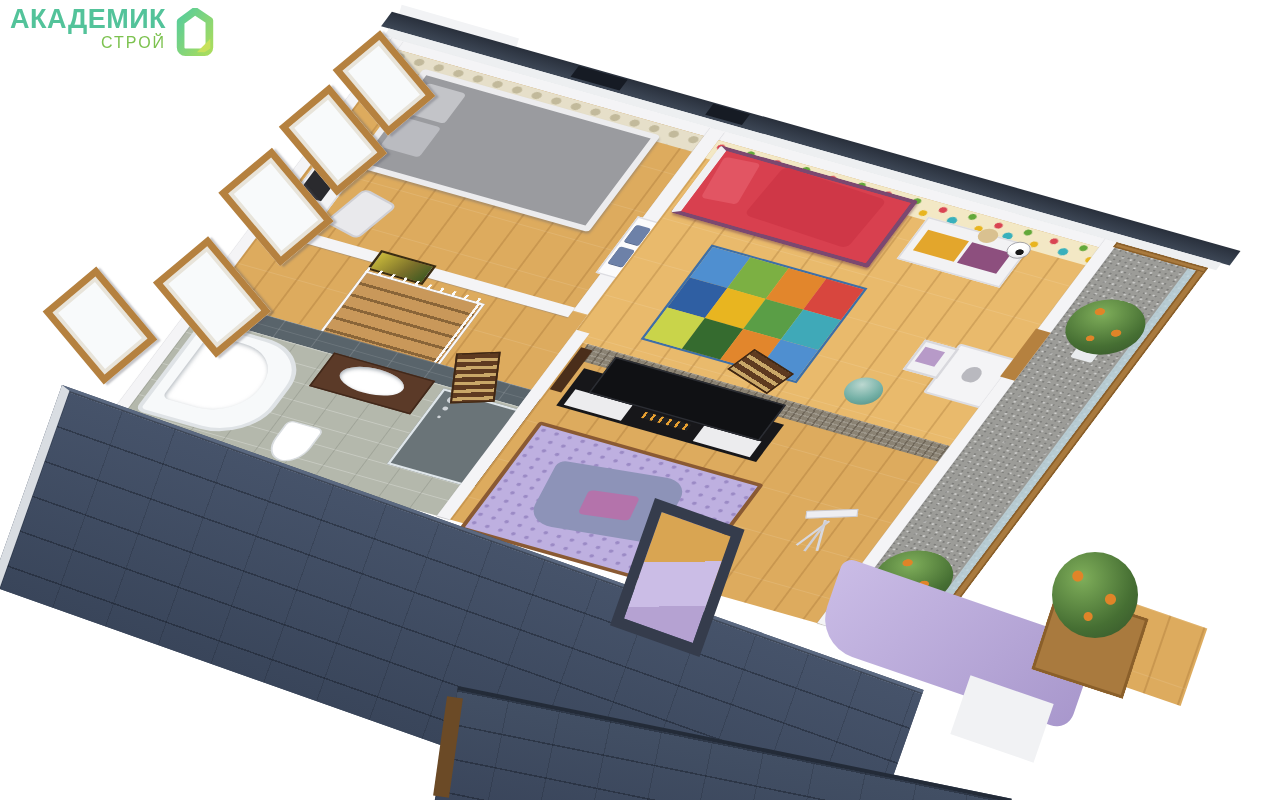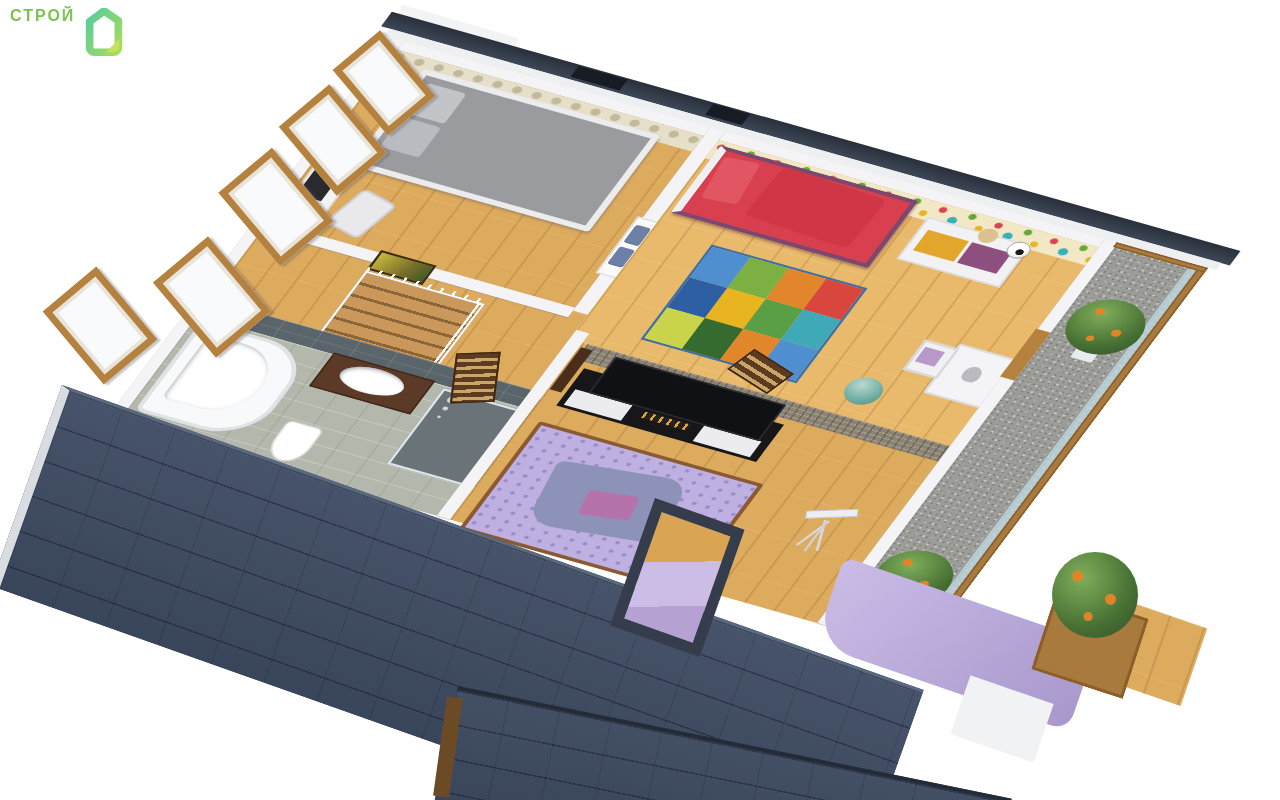--- a/index.html
+++ b/index.html
@@ -3,21 +3,21 @@
 <meta charset="utf-8">
 <style>
   html,body{margin:0;padding:0;background:#ffffff;width:1280px;height:800px;overflow:hidden;
     font-family:"Liberation Sans", sans-serif;}
   .stage{position:relative;width:1280px;height:800px;background:#ffffff;overflow:hidden;}
 
   
   .logo{position:absolute;left:10px;top:6px;display:flex;align-items:flex-start;gap:6px;z-index:50;}
   .logo-text{display:flex;flex-direction:column;align-items:flex-end;}
   .logo-title{font-size:27px;font-weight:bold;color:#53c39a;letter-spacing:.5px;line-height:1;}
-  .logo-sub{font-size:16px;font-weight:bold;color:#7cc24f;letter-spacing:2px;line-height:1.2;}
+  .logo-sub{font-size:16px;font-weight:normal;color:#7cc24f;letter-spacing:2px;line-height:1.2;}
   .logo-icon{width:46px;height:52px;margin-top:2px;}
 
   
   .plan{position:absolute;left:0;top:0;width:1000px;height:640px;z-index:10;
     transform-origin:0 0;transform:matrix(0.816,0.23,-0.45,0.6,392,38);}
   .plan *{position:absolute;}
   .wall{background:#f4f4f6;box-shadow:0 1px 1px rgba(120,120,130,.45);}
   .wood{background-image:linear-gradient(90deg,rgba(120,70,20,.20) 0 2px,transparent 2px),
         linear-gradient(180deg,rgba(255,255,255,.10) 0 1px,transparent 1px);
         background-size:36px 100%,100% 64px;background-color:#ddab5e;}
@@ -113,20 +113,21 @@
     color:rgba(255,255,255,.55);letter-spacing:3px;}
   .towel{background:#6d81a8;border-radius:3px;box-shadow:0 1px 0 #4e5f82;}
 </style>
 </head>
 <body>
 
 <div class="stage">
 
   <div class="logo">
     <div class="logo-text">
+      <span class="logo-title">АКАДЕМИК</span>
       <span class="logo-sub">СТРОЙ</span>
     </div>
     <svg class="logo-icon" viewBox="0 0 48 54">
       <defs>
           <linearGradient id="lg" x1="0" y1="0" x2="1" y2="1">
         <stop offset="0" stop-color="#57cd9b"></stop>
             <stop offset="1" stop-color="#a8dc5e"></stop>
       </linearGradient>
         </defs>
       <path d="M20 6 L24 3 L39 13 V41 a5 5 0 0 1 -5 5 H14 a5 5 0 0 1 -5 -5 V14 Z" fill="none" stroke="url(#lg)" stroke-width="8" stroke-linejoin="round"></path>

